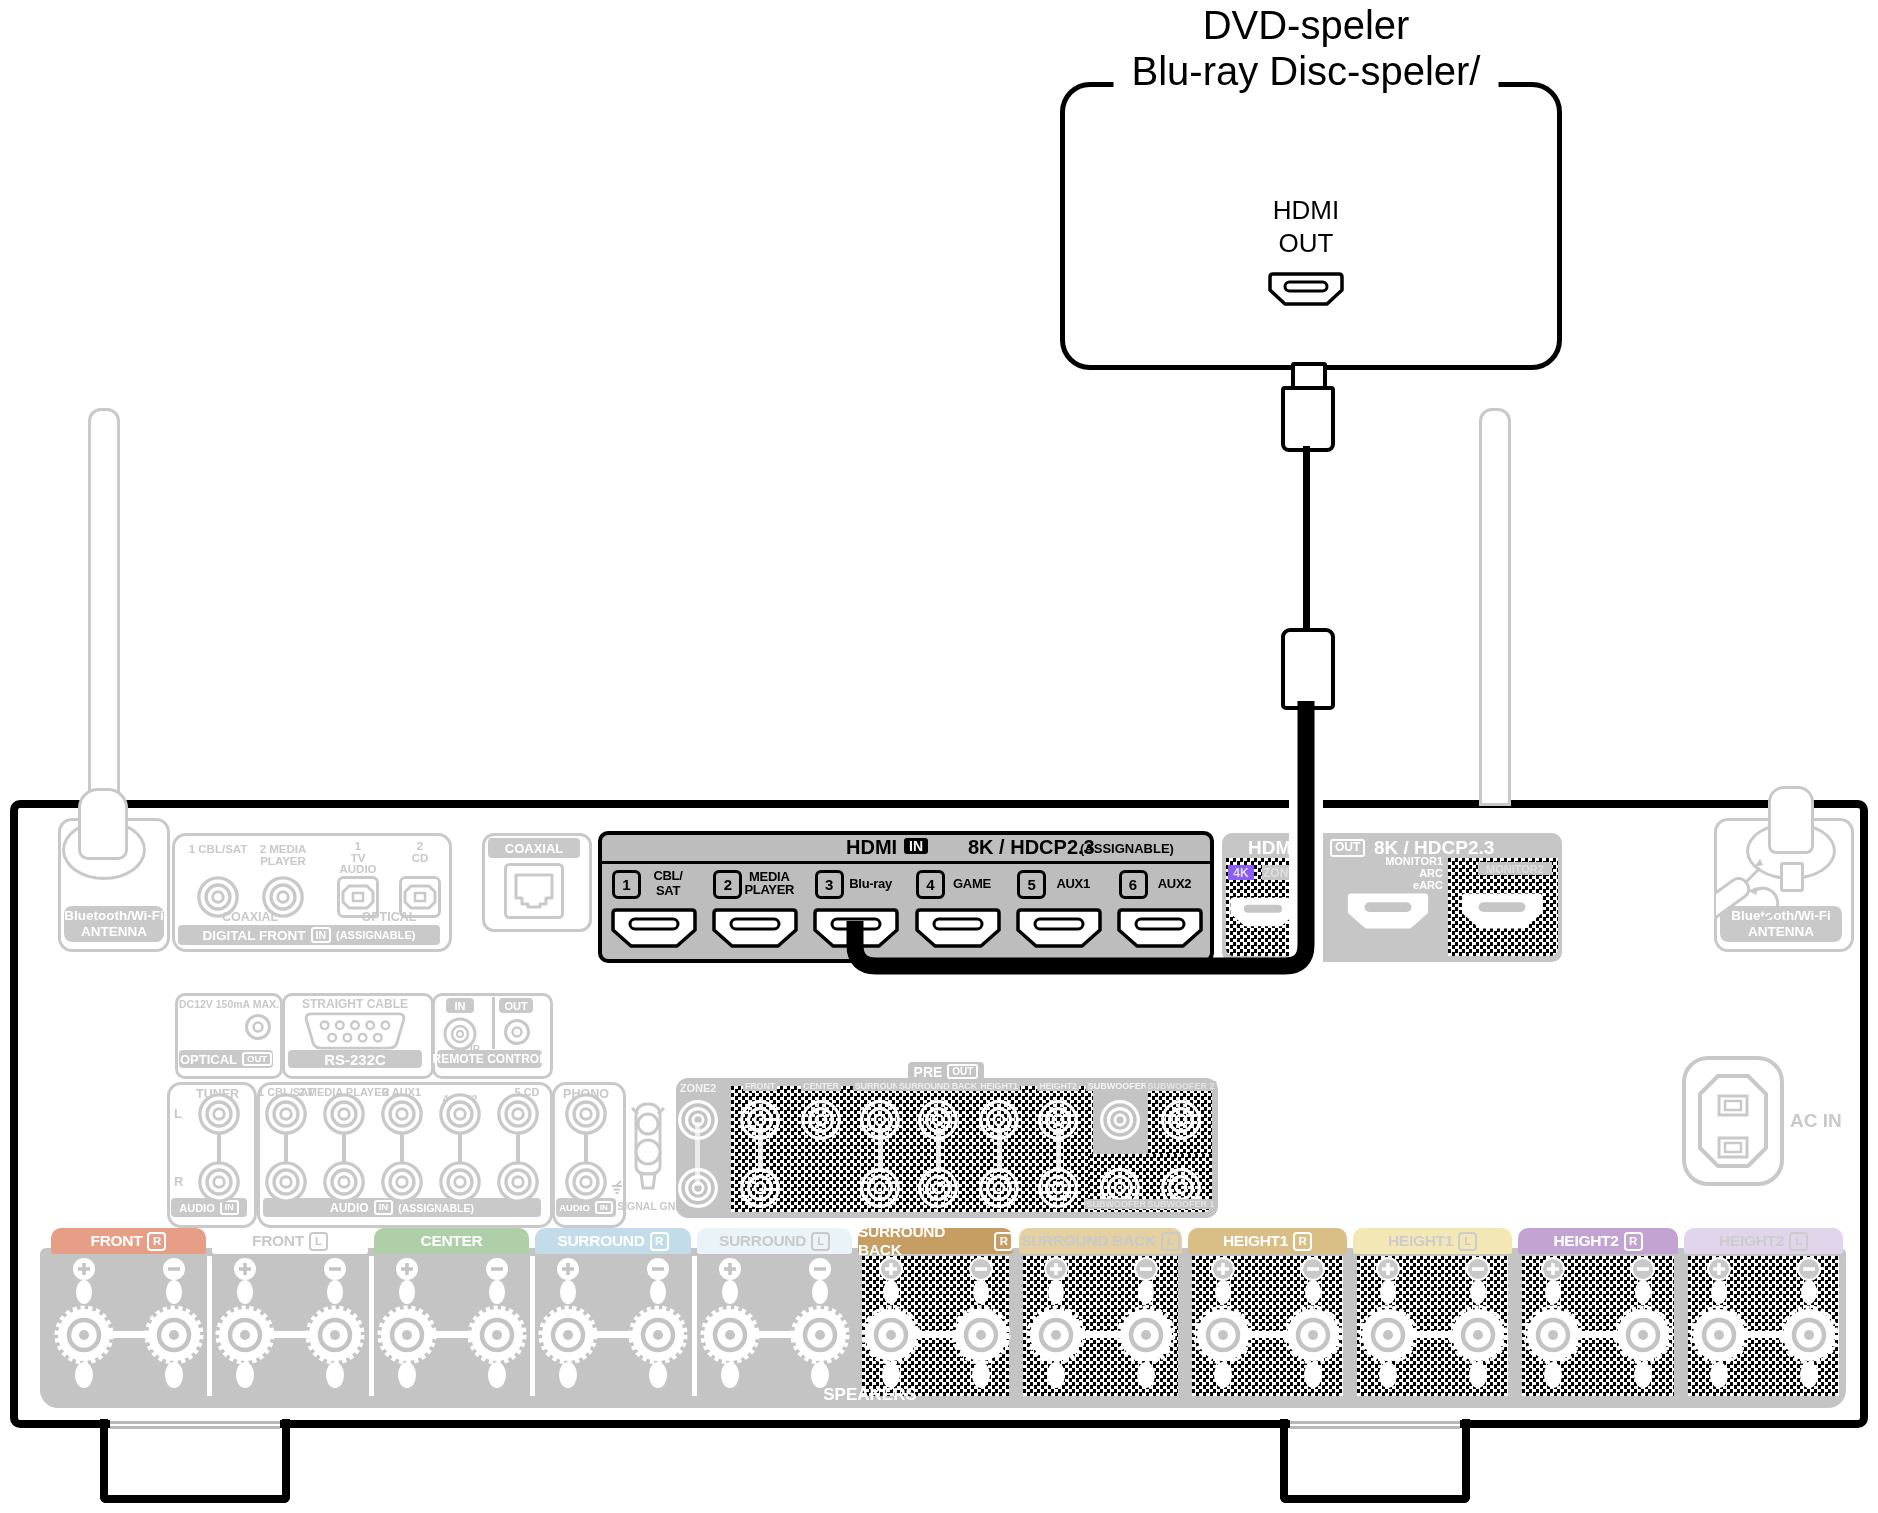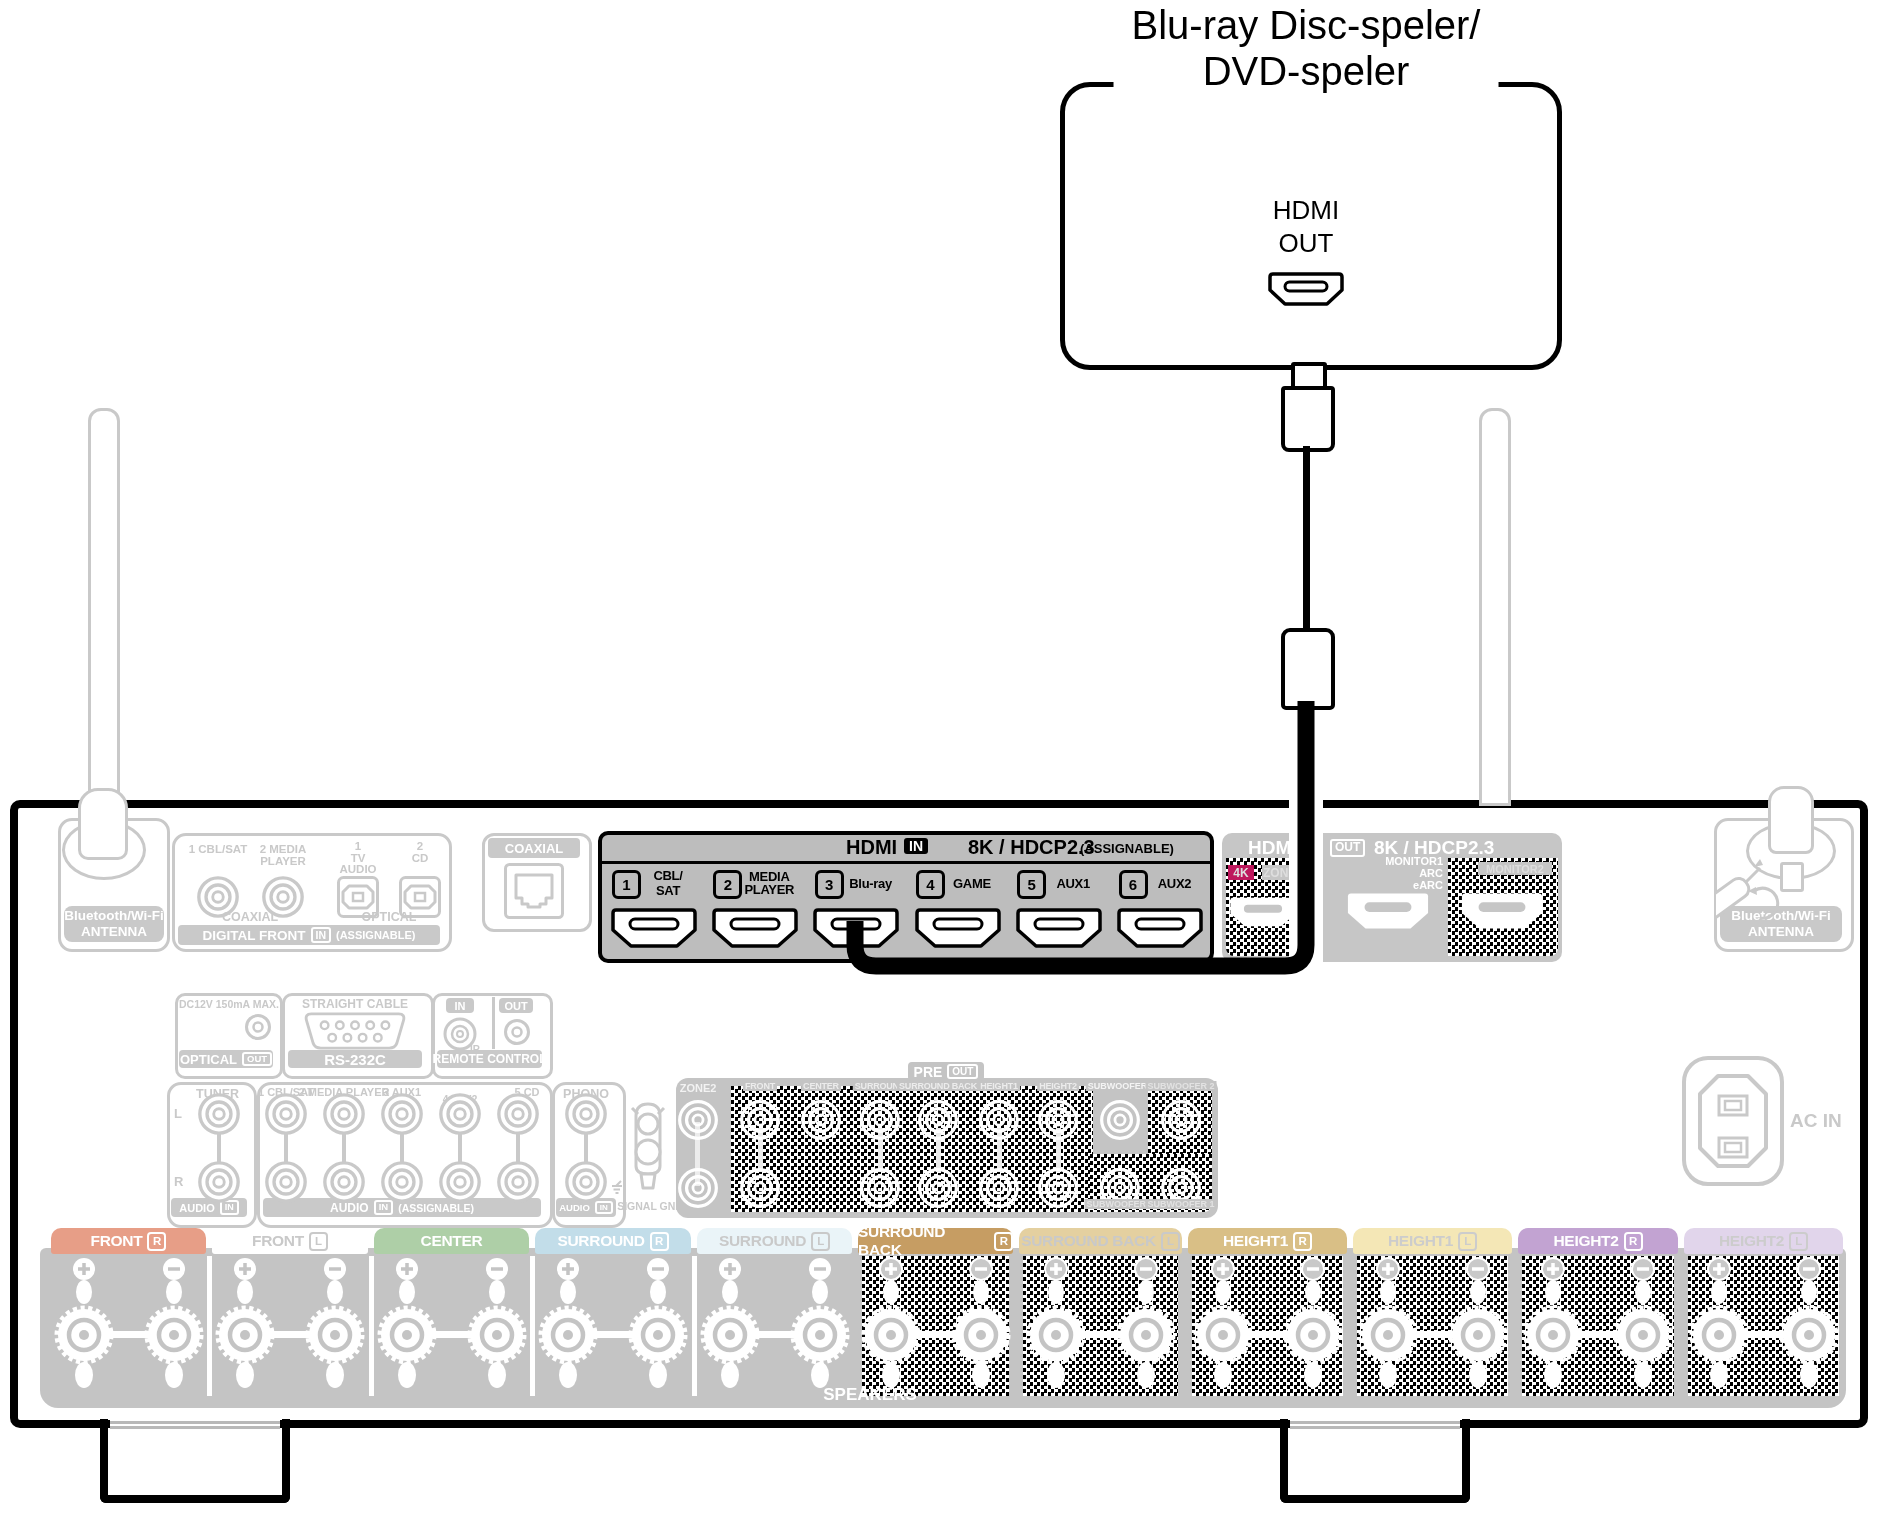--- a/index.html
+++ b/index.html
@@ -19,22 +19,22 @@
   .hatch{position:absolute;background:conic-gradient(#fff 25%,#000 0 50%,#fff 0 75%,#000 0) 0 0/7px 7px}
   .rod{position:absolute;background:#fff;border:3px solid #c9c9c9;border-radius:13px 13px 0 0}
 </style>
 </head>
 <body>
 
 <div id="stage">
 
   <div class="abs" style="left:1060px;top:82px;width:492px;height:278px;border:5px solid #000;border-radius:30px"></div>
   <div class="abs" style="left:1306px;top:2px;transform:translateX(-50%);background:#fff;padding:0 18px;text-align:center;font-size:40px;line-height:46px">
+    <div>DVD-speler</div>
     <div>Blu-ray Disc-speler/</div>
-    <div>DVD-speler</div>
   </div>
   <div class="abs" style="left:1306px;top:194px;transform:translateX(-50%);text-align:center;font-size:26px;line-height:33px">
     <div>HDMI</div>
     <div>OUT</div>
   </div>
   <div class="abs" style="left:1267px;top:270px">
     <svg width="78" height="38" viewBox="0 0 78 38">
       <path d="M6 4 H72 Q75 4 75 7 V20 L60 34 H18 L3 20 V7 Q3 4 6 4 Z" fill="#fff" stroke="#000" stroke-width="3.5" stroke-linejoin="round"></path>
       <rect x="18" y="12" width="42" height="9" rx="4.5" fill="#fff" stroke="#000" stroke-width="3"></rect>
     </svg>
@@ -103,21 +103,21 @@
   <div class="abs b nw" style="left:968px;top:836px;font-size:20px">8K / HDCP2.3</div>
   <div class="abs b nw" style="left:1080px;top:841px;font-size:13px">(ASSIGNABLE)</div>
   <div class="abs" style="left:602px;top:861px;width:608px;height:3px;background:#000"></div>
 
   <div class="abs" style="left:1222px;top:833px;width:340px;height:129px;background:#c6c6c6;border-radius:10px"></div>
   <div class="abs b" style="left:1248px;top:837px;font-size:19px;color:#fff">HDMI</div>
   <div class="abs wbadge" style="left:1330px;top:839px;font-size:12px">OUT</div>
   <div class="abs b nw" style="left:1374px;top:837px;font-size:19px;color:#fff">8K / HDCP2.3</div>
   <div class="hatch" style="left:1226px;top:858px;width:78px;height:98px;border-radius:0 0 0 8px"></div>
   <div class="hatch" style="left:1448px;top:858px;width:110px;height:98px;border-radius:0 0 8px 0"></div>
-  <div class="abs b ctr" style="left:1228px;top:865px;width:26px;height:15px;font-size:12px;color:#dedede;background:#be185d">4K</div>
+  <div class="abs b ctr" style="left:1228px;top:865px;width:26px;height:15px;font-size:12px;color:#dedede;background:#8b5cf6">4K</div>
   <div class="abs b ctr" style="left:1262px;top:865px;width:42px;height:15px;font-size:12px;color:#dedede;background:#c6c6c6;overflow:hidden">ZONE2</div>
   <div class="abs b pl" style="left:1385px;top:855px;width:58px;font-size:11px;line-height:12px;color:#fff;text-align:right">MONITOR1
 ARC
 eARC</div>
   <div class="abs b ctr" style="left:1478px;top:862px;width:74px;height:13px;font-size:11px;color:#dedede;background:#c6c6c6">MONITOR2</div>
   <div class="abs" style="left:1228px;top:892px" id="hop1"><svg width="70" height="40" viewBox="0 0 88 42">
   <path d="M6 3 H82 Q85 3 85 6 V23 L67 39 H21 L3 23 V6 Q3 3 6 3 Z" fill="#fff"></path>
   <rect x="20" y="12" width="48" height="10" rx="5" fill="#c6c6c6"></rect>
       </svg></div>
   <div class="abs" style="left:1345px;top:890px" id="hop2"><svg width="86" height="42" viewBox="0 0 88 42">

